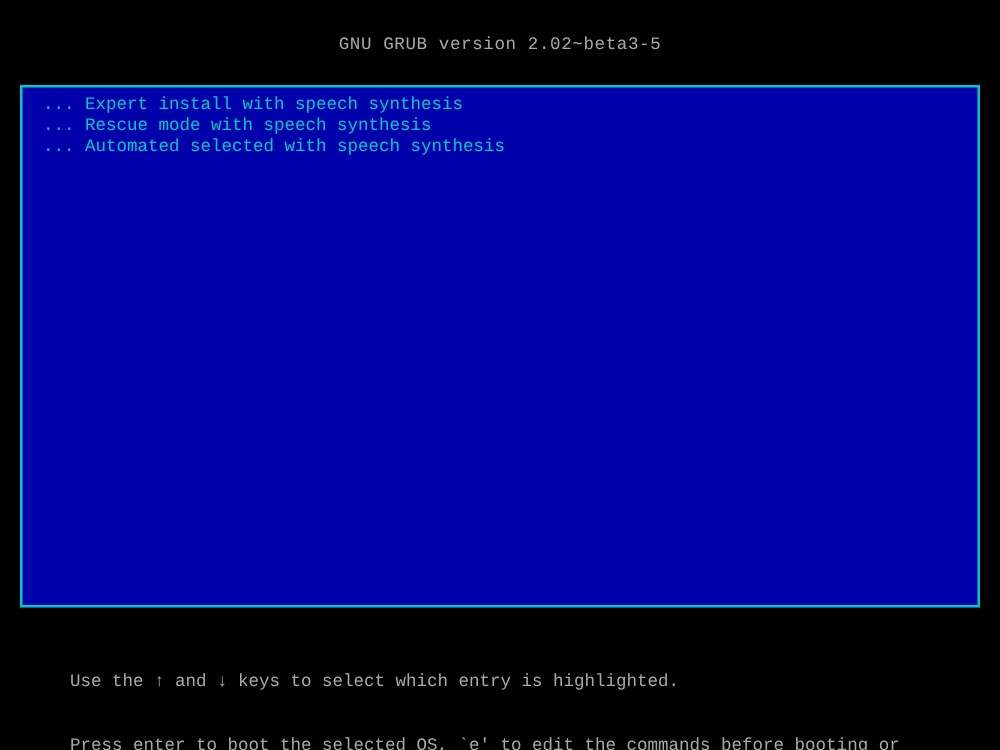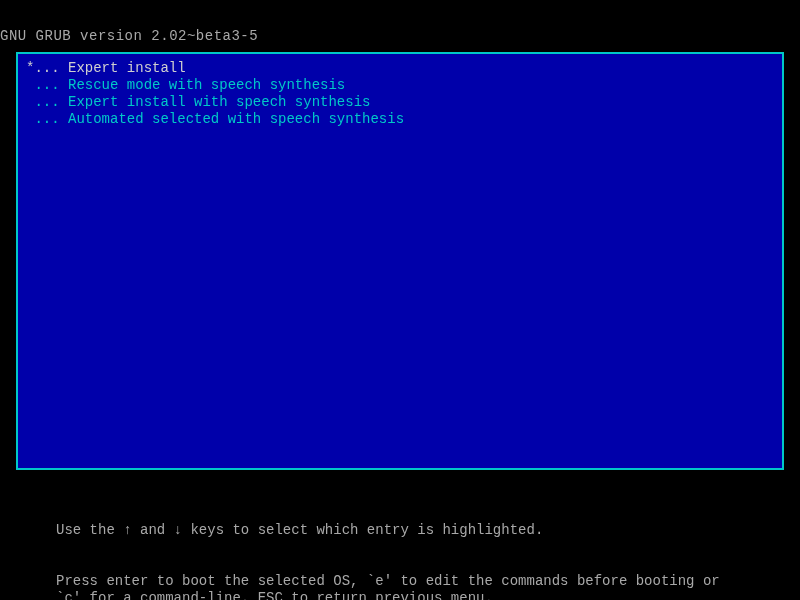--- a/index.html
+++ b/index.html
@@ -6,23 +6,24 @@
     body {
       width: 800px;
       height: 600px;
       background: #000;
       font-family: 'Courier New', monospace;
       font-size: 14px;
       overflow: hidden;
       position: relative;
     }
     .header {
+      text-align: center;
       color: #a8a8a8;
       padding-top: 28px;
-      padding-bottom: 8px;
+      padding-bottom: 24px;
       letter-spacing: 0.5px;
     }
     .menu-box {
       margin: 0 16px;
       border: 2px solid #00c8c8;
       background: #0000aa;
       height: 418px;
       padding: 6px 2px;
     }
     .menu-item {
@@ -43,22 +44,21 @@
     }
   </style>
 </head>
 <body>
 
 <div class="header">
   <span>GNU GRUB  version 2.02~beta3-5</span>
 </div>
 
 <div class="menu-box">
-  <div class="menu-item selected"><span>*... </span><span>Expert install</span></div>
+  <div class="menu-item"><span> ... </span><span>Expert install with speech synthesis</span></div>
   <div class="menu-item"><span> ... </span><span>Rescue mode with speech synthesis</span></div>
-  <div class="menu-item"><span> ... </span><span>Expert install with speech synthesis</span></div>
   <div class="menu-item"><span> ... </span><span>Automated selected with speech synthesis</span></div>
 </div>
 
 <div class="help-text">
   <div>Use the ↑ and ↓ keys to select which entry is highlighted.</div>
   <div>Press enter to boot the selected OS, `e' to edit the commands before booting or `c' for a command-line. ESC to return previous menu.</div>
 </div>
 
 </body></html>

